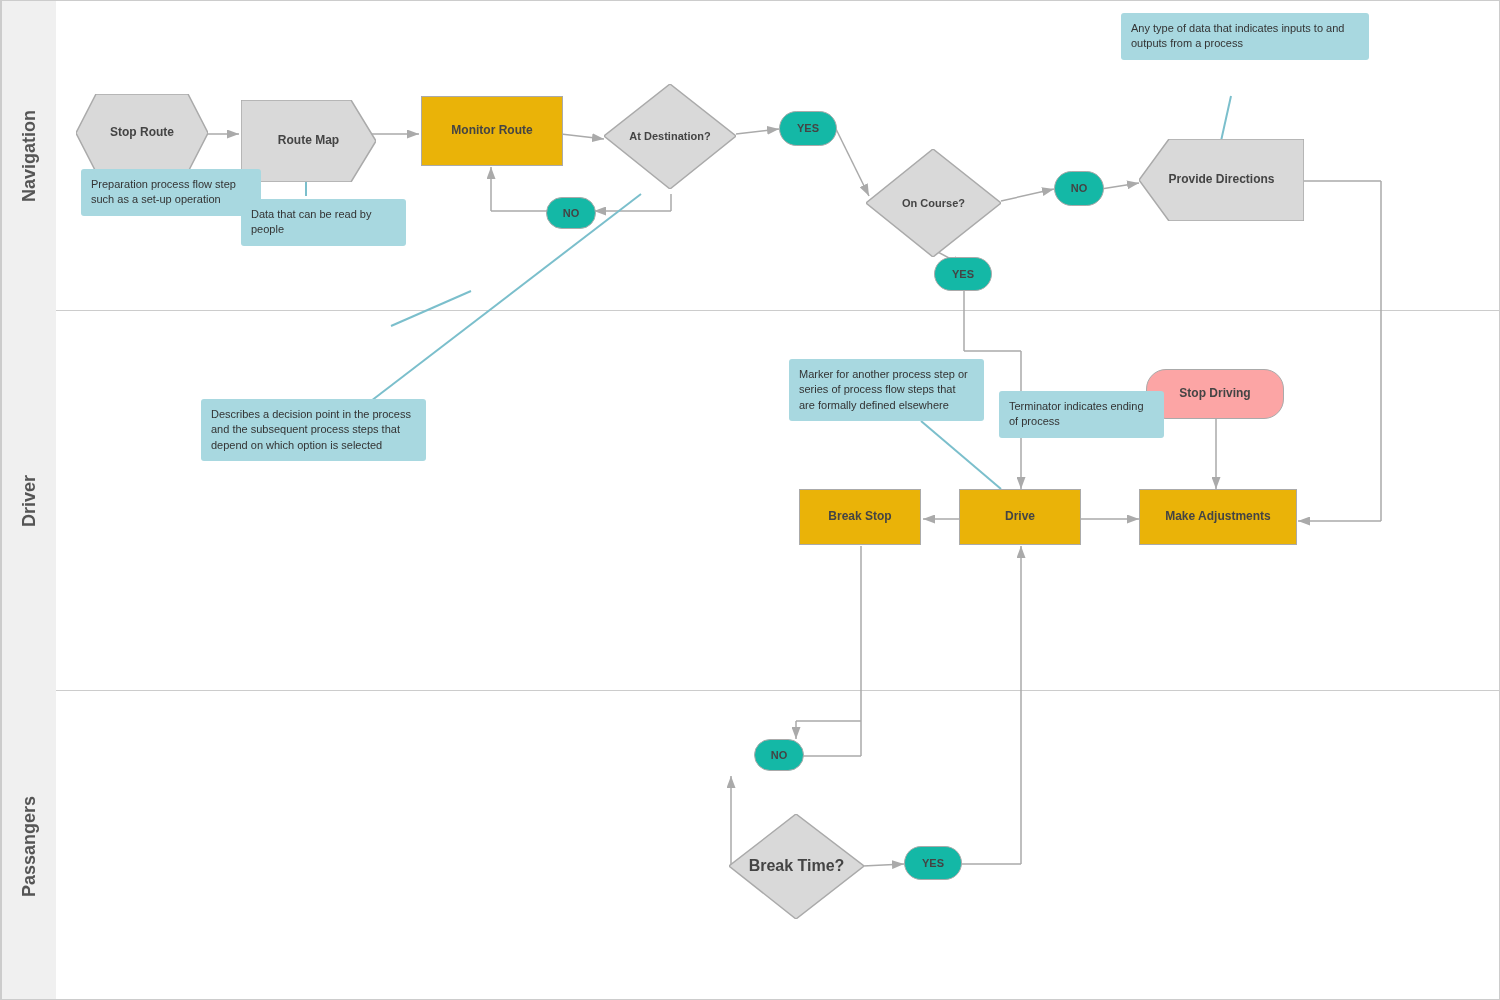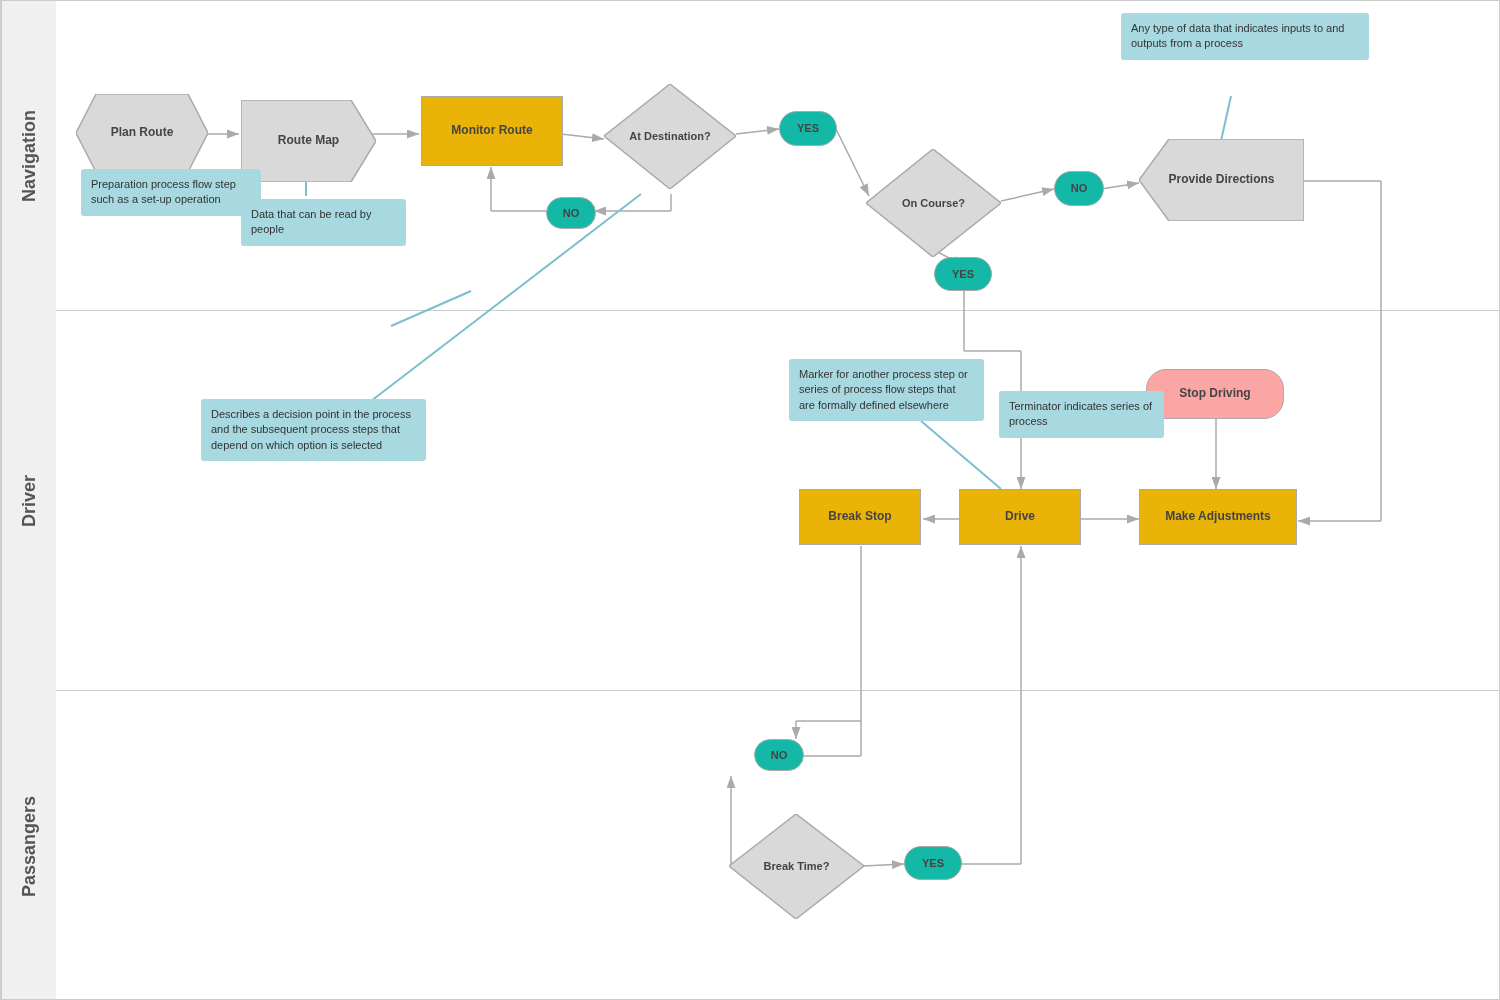--- a/index.html
+++ b/index.html
@@ -221,21 +221,21 @@
 
     <line x1="1100" y1="418" x2="1165" y2="395" stroke="#7bbfcc" stroke-width="2"></line>
 
     <line x1="1230" y1="95" x2="1220" y2="140" stroke="#7bbfcc" stroke-width="2"></line>
   </svg>
 
   <div class="shape hexagon-shape" style="left:75px;top:93px;width:132px;height:78px;">
     <svg width="132" height="78" viewBox="0 0 132 78">
       <polygon points="20,0 112,0 132,39 112,78 20,78 0,39" fill="#d9d9d9" stroke="#aaa" stroke-width="1.5"></polygon>
     </svg>
-    <span class="shape-text" style="position:absolute;z-index:2;">Plan Route</span>
+    <span class="shape-text" style="position:absolute;z-index:2;">Stop Route</span>
   </div>
 
   <div class="shape pentagon-shape" style="left:240px;top:88px;width:135px;height:104px;">
     <svg width="135" height="82" viewBox="0 0 135 82">
       <polygon points="0,0 110,0 135,41 110,82 0,82" fill="#d9d9d9" stroke="#aaa" stroke-width="1.5"></polygon>
     </svg>
     <span class="shape-text" style="position:absolute;z-index:2;">Route Map</span>
   </div>
 
   <div class="shape rect" style="left:420px;top:95px;width:142px;height:70px;">
@@ -296,21 +296,21 @@
   </div>
 
   <div class="shape circle-shape" style="left:753px;top:738px;width:50px;height:32px;border-radius:18px;">
     <span class="shape-text">NO</span>
   </div>
 
   <div class="shape diamond-shape" style="left:728px;top:813px;width:135px;height:105px;">
     <svg width="135" height="105" viewBox="0 0 135 105">
       <polygon points="67,0 135,52 67,105 0,52" fill="#d9d9d9" stroke="#aaa" stroke-width="1.5"></polygon>
     </svg>
-    <span class="shape-text" style="position:absolute;z-index:2;font-size:11px;">Break Time?</span>
+    <span class="shape-text" style="position:absolute;z-index:2;font-size:16px;">Break Time?</span>
   </div>
 
   <div class="shape circle-shape" style="left:903px;top:845px;width:58px;height:34px;border-radius:18px;">
     <span class="shape-text">YES</span>
   </div>
 
   <div class="callout-box" style="left:80px;top:168px;width:180px;">
     <span>Preparation process flow step such as a set-up operation</span>
   </div>
 
@@ -321,20 +321,20 @@
 
   <div class="callout-box" style="left:200px;top:398px;width:225px;">
     <span>Describes a decision point in the process and the subsequent process steps that depend on which option is selected</span>
   </div>
 
   <div class="callout-box" style="left:788px;top:358px;width:195px;">
     <span>Marker for another process step or series of process flow steps that are formally defined elsewhere</span>
   </div>
 
   <div class="callout-box" style="left:998px;top:390px;width:165px;">
-    <span>Terminator indicates series of process</span>
+    <span>Terminator indicates ending of process</span>
   </div>
 
   <div class="callout-box" style="left:1120px;top:12px;width:248px;">
     <span>Any type of data that indicates inputs to and outputs from a process</span>
   </div>
 
 </div>
 
 </body></html>

